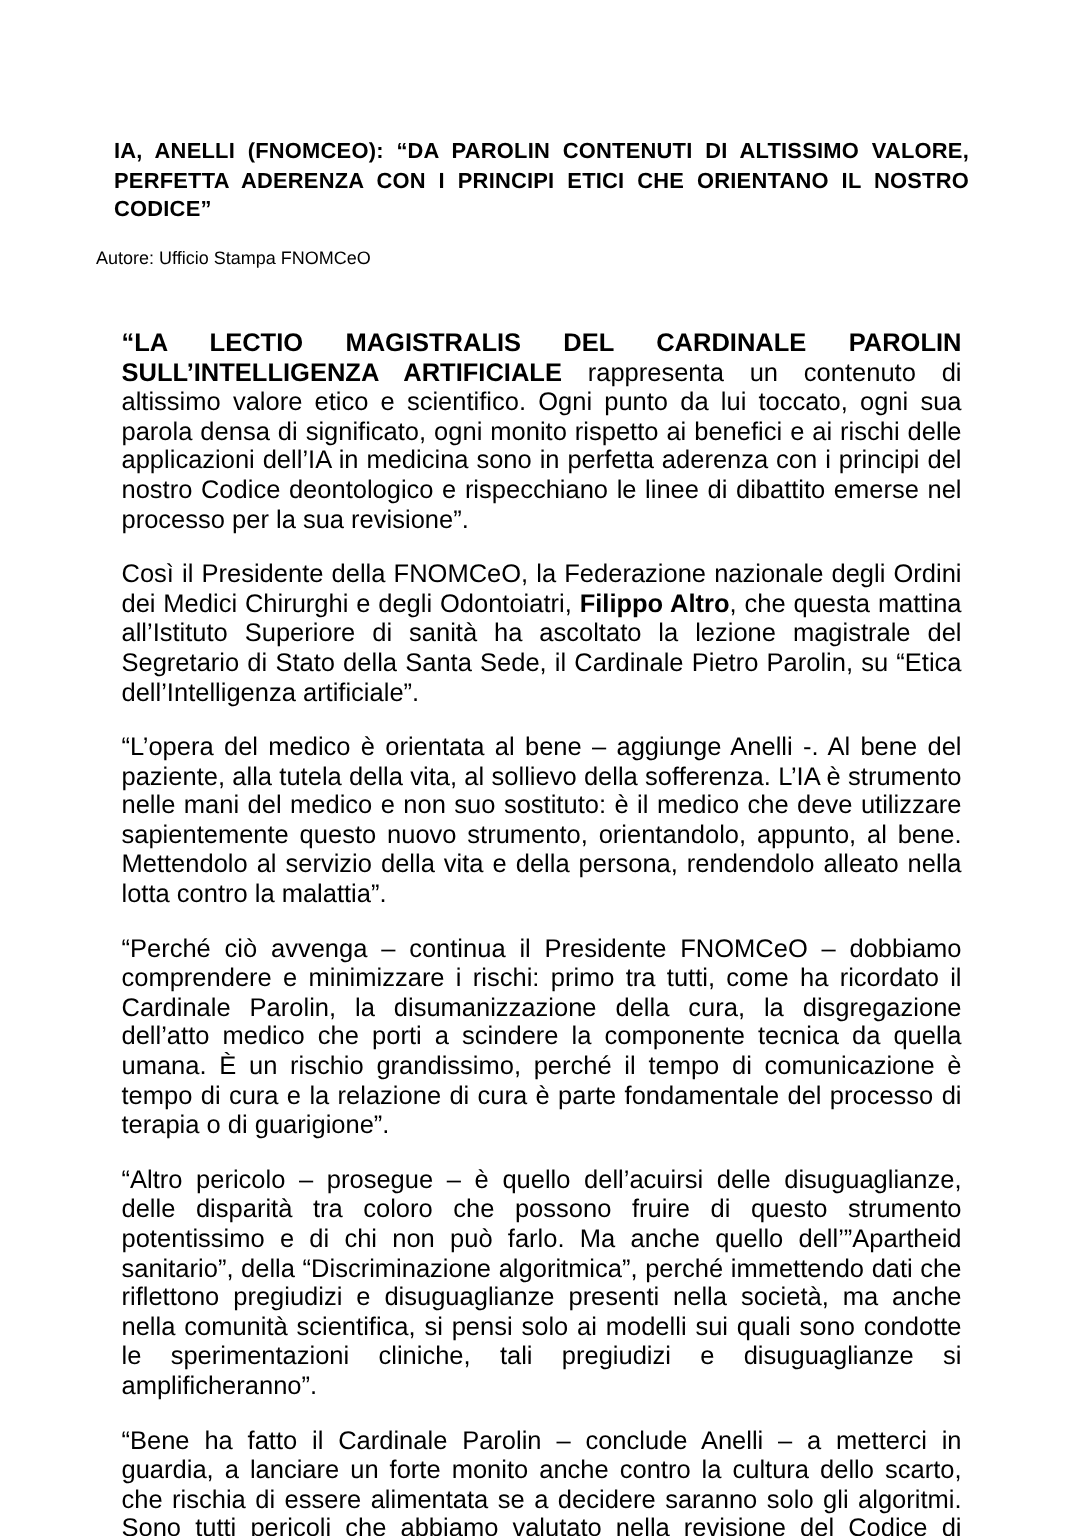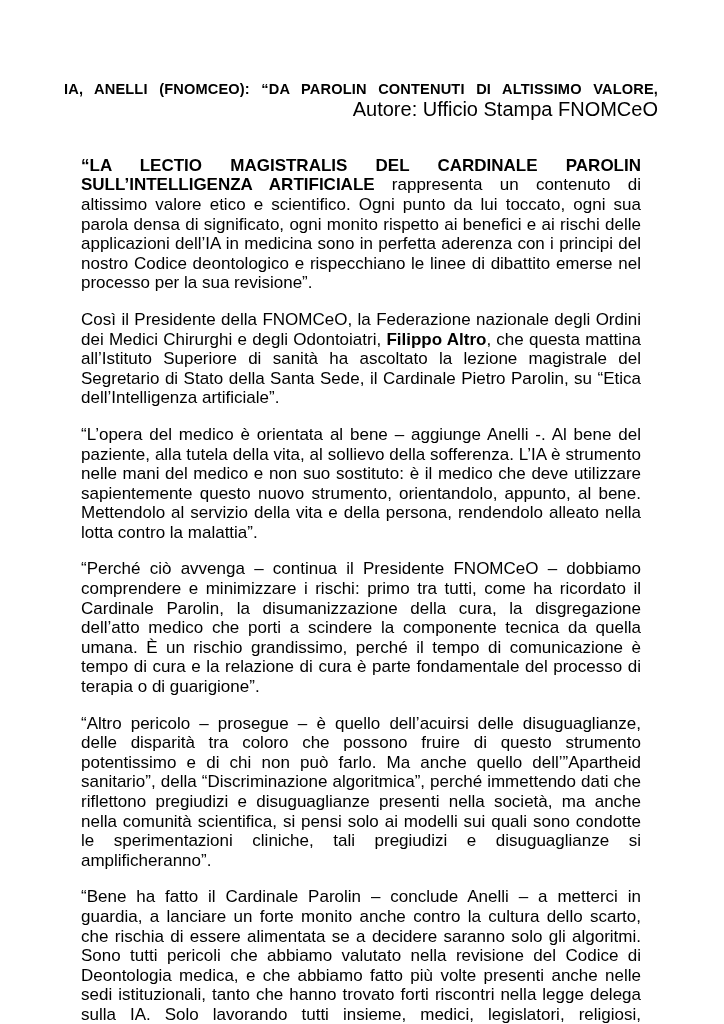--- a/index.html
+++ b/index.html
@@ -32,38 +32,37 @@
     width: 594px;
   }
 
   
   .doc-title {
     font-size: 14.6px;
     font-weight: bold;
     line-height: 19.6px;
     text-align: justify;
     text-align-last: justify;
-    margin: 0;
+    margin: 12px;
     letter-spacing: 0.01em;
   }
   .doc-title .title-line {
     display: block;
     text-align: justify;
     text-align-last: justify;
   }
   .doc-title .title-line.last {
     text-align-last: justify;
   }
 
   .meta-line {
-    font-size: 20px;
+    font-size: 12px;
     line-height: 19.6px;
     margin: 0;
     white-space: nowrap;
-    text-align: right;
   }
 
   .spacer-line {
     height: 19.6px;
   }
 
   
   .body-par {
     font-size: 17px;
     line-height: 19.6px;
@@ -95,20 +94,21 @@
   }
 </style>
 </head>
 <body>
 
 <div class="page">
   <div class="content">
 
     <div class="doc-title">
       <span class="title-line">IA, ANELLI (FNOMCEO): “DA PAROLIN CONTENUTI DI ALTISSIMO VALORE,</span>
+      <span class="title-line last">PERFETTA ADERENZA CON I PRINCIPI ETICI CHE ORIENTANO IL NOSTRO CODICE”</span>
     </div>
 
     <p class="meta-line">Autore: Ufficio Stampa FNOMCeO</p>
 
     <div class="spacer-line"></div>
 
     <p class="body-par"><b>“LA LECTIO MAGISTRALIS DEL CARDINALE PAROLIN SULL’INTELLIGENZA ARTIFICIALE</b><span> rappresenta un contenuto di altissimo valore etico e scientifico. Ogni punto da lui toccato, ogni sua parola densa di significato, ogni monito rispetto ai benefici e ai rischi delle applicazioni dell’IA in medicina sono in perfetta aderenza con i principi del nostro Codice deontologico e rispecchiano le linee di dibattito emerse nel processo per la sua revisione”.</span></p>
 
     <p class="body-par"><span>Così il Presidente della FNOMCeO, la Federazione nazionale degli Ordini dei Medici Chirurghi e degli Odontoiatri, </span><b>Filippo Altro</b><span>, che questa mattina all’Istituto Superiore di sanità ha ascoltato la lezione magistrale del Segretario di Stato della Santa Sede, il Cardinale Pietro Parolin, su “Etica dell’Intelligenza artificiale”.</span></p>
 

